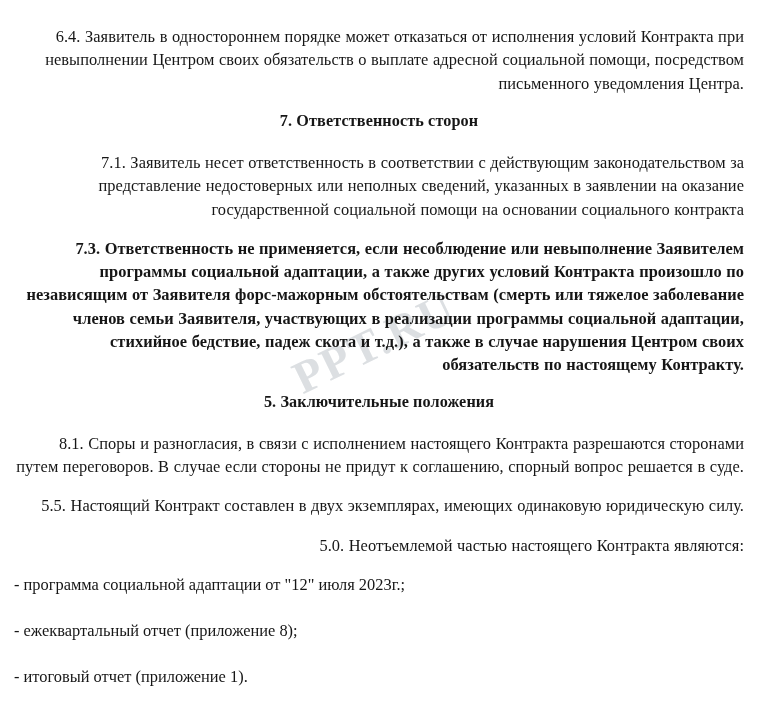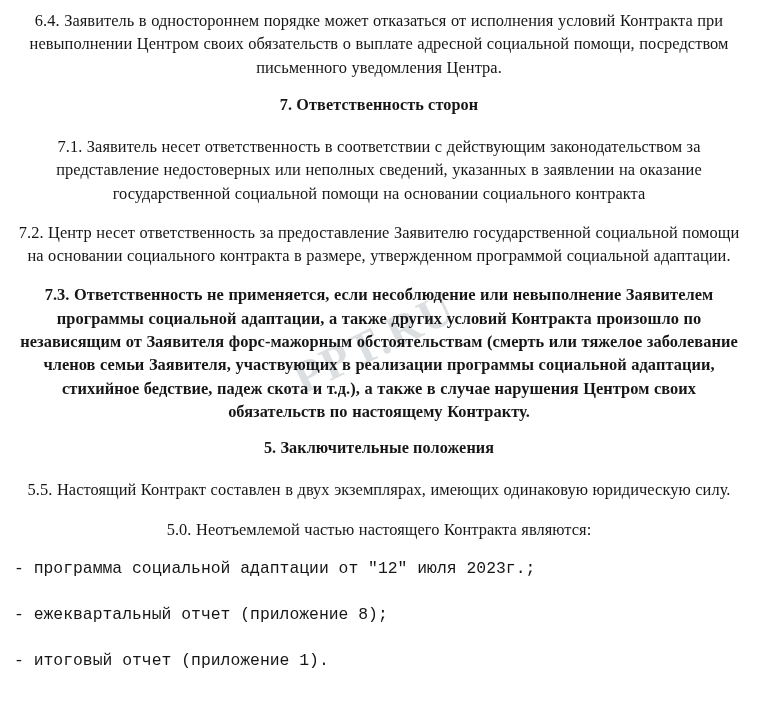--- a/index.html
+++ b/index.html
@@ -53,24 +53,24 @@
   }
 
   .doc-body {
     position: absolute;
     left: 14px;
     top: 9px;
     width: 730px;
   }
 
   p.para {
-    margin: 0 0 16px 0;
+    margin: 16px 0 16px 0;
     font-size: 16.4px;
     line-height: 1.42;
-    text-align: center;
+    text-align: right;
     letter-spacing: 0.05px;
     word-spacing: 0.4px;
   }
 
   p.para.tight {
     margin-bottom: 15px;
     font-weight: bold;
   }
 
   h2.section-heading {
@@ -86,21 +86,20 @@
   .heading-wrap {
     margin: 6px 0 18px 0;
   }
   .heading-wrap.h7 { margin: 5px 0 19px 0; }
   .heading-wrap.h8 { margin: 10px 0 19px 0; }
 
   ul.attachments {
     list-style: none;
     margin: 0;
     padding: 0;
-    font-family: Liberation Mono, monospace;
   }
   ul.attachments li {
     font-size: 16.4px;
     line-height: 1.42;
     margin: 0 0 23px 0;
   }
 </style>
 </head>
 <body>
 
@@ -111,27 +110,27 @@
 <div id="page">
   <div class="doc-body">
 
     <p class="para">6.4. Заявитель в одностороннем порядке может отказаться от исполнения условий Контракта при невыполнении Центром своих обязательств о выплате адресной социальной помощи, посредством письменного уведомления Центра.</p>
 
     <div class="heading-wrap h7">
       <h2 class="section-heading">7. Ответственность сторон</h2>
     </div>
 
     <p class="para">7.1. Заявитель несет ответственность в соответствии с действующим законодательством за представление недостоверных или неполных сведений, указанных в заявлении на оказание государственной социальной помощи на основании социального контракта</p>
-    <p class="para">7.2. Центр несет ответственность за предоставление Заявителю государственной социальной помощи на основании социального контракта в размере, утвержденном программой социальной адаптации.</p>
     <p class="para tight">7.3. Ответственность не применяется, если несоблюдение или невыполнение Заявителем программы социальной адаптации, а также других условий Контракта произошло по независящим от Заявителя форс-мажорным обстоятельствам (смерть или тяжелое заболевание членов семьи Заявителя, участвующих в реализации программы социальной адаптации, стихийное бедствие, падеж скота и т.д.), а также в случае нарушения Центром своих обязательств по настоящему Контракту.</p>
 
     <div class="heading-wrap h8">
       <h2 class="section-heading">5. Заключительные положения</h2>
     </div>
 
+    <p class="para">8.1. Споры и разногласия, в связи с исполнением настоящего Контракта разрешаются сторонами путем переговоров. В случае если стороны не придут к соглашению, спорный вопрос решается в суде.</p>
     <p class="para">5.5. Настоящий Контракт составлен в двух экземплярах, имеющих одинаковую юридическую силу.</p>
     <p class="para">5.0. Неотъемлемой частью настоящего Контракта являются:</p>
 
     <ul class="attachments">
       <li>- программа социальной адаптации от "12" июля 2023г.;</li>
       <li>- ежеквартальный отчет (приложение 8);</li>
       <li>- итоговый отчет (приложение 1).</li>
     </ul>
 
   </div>

